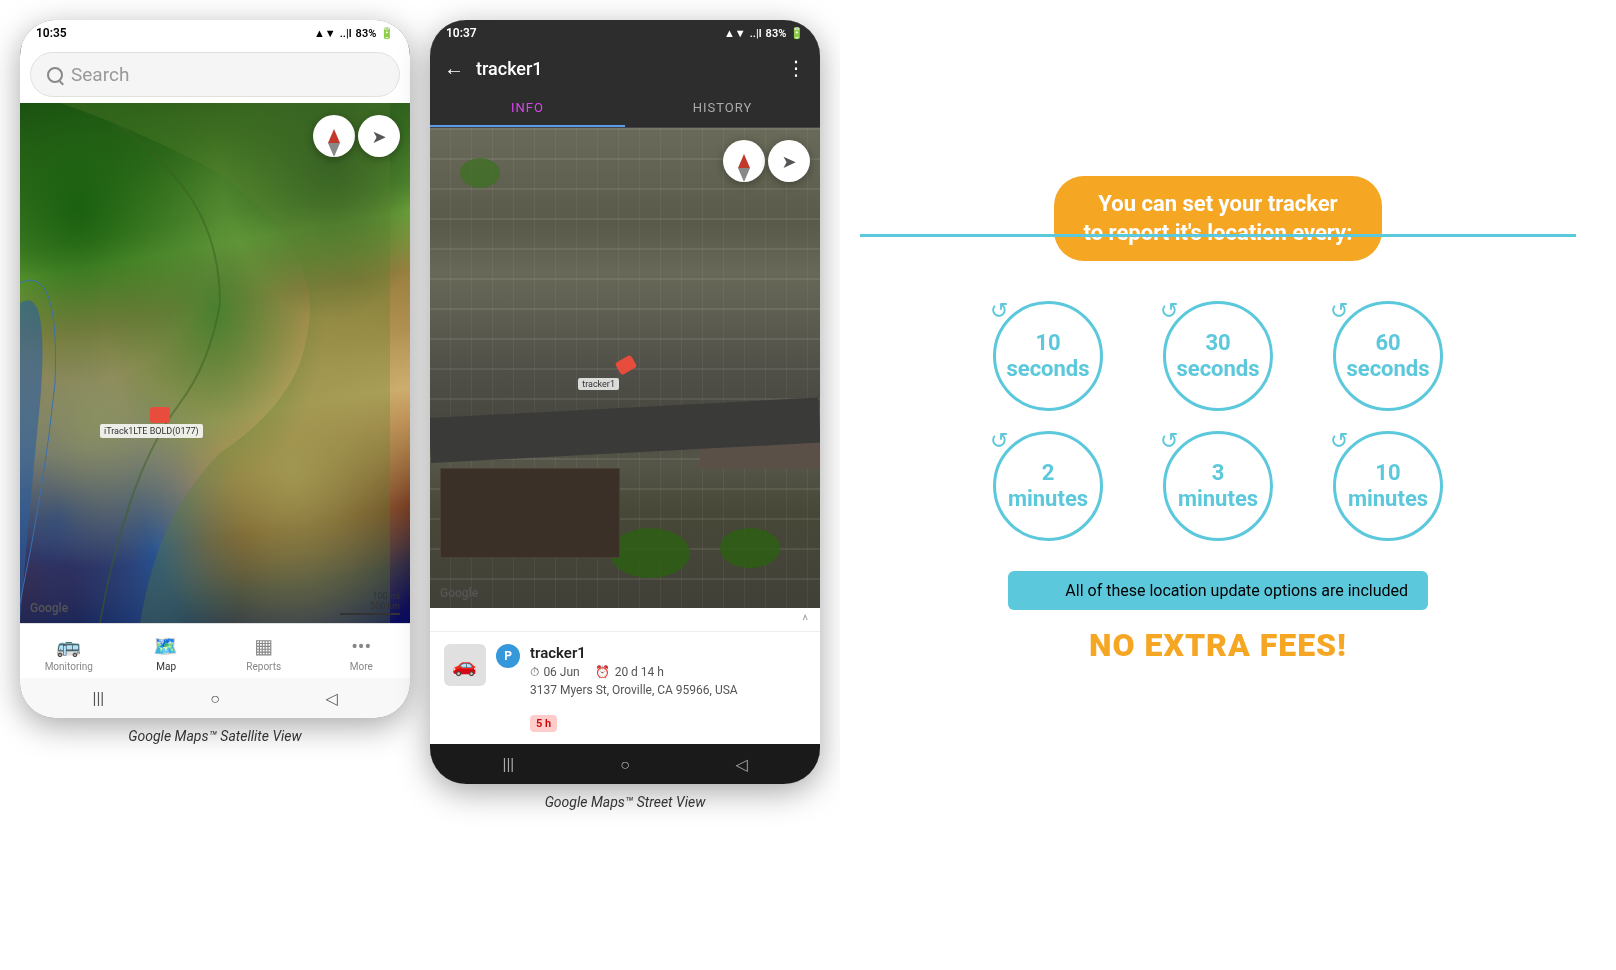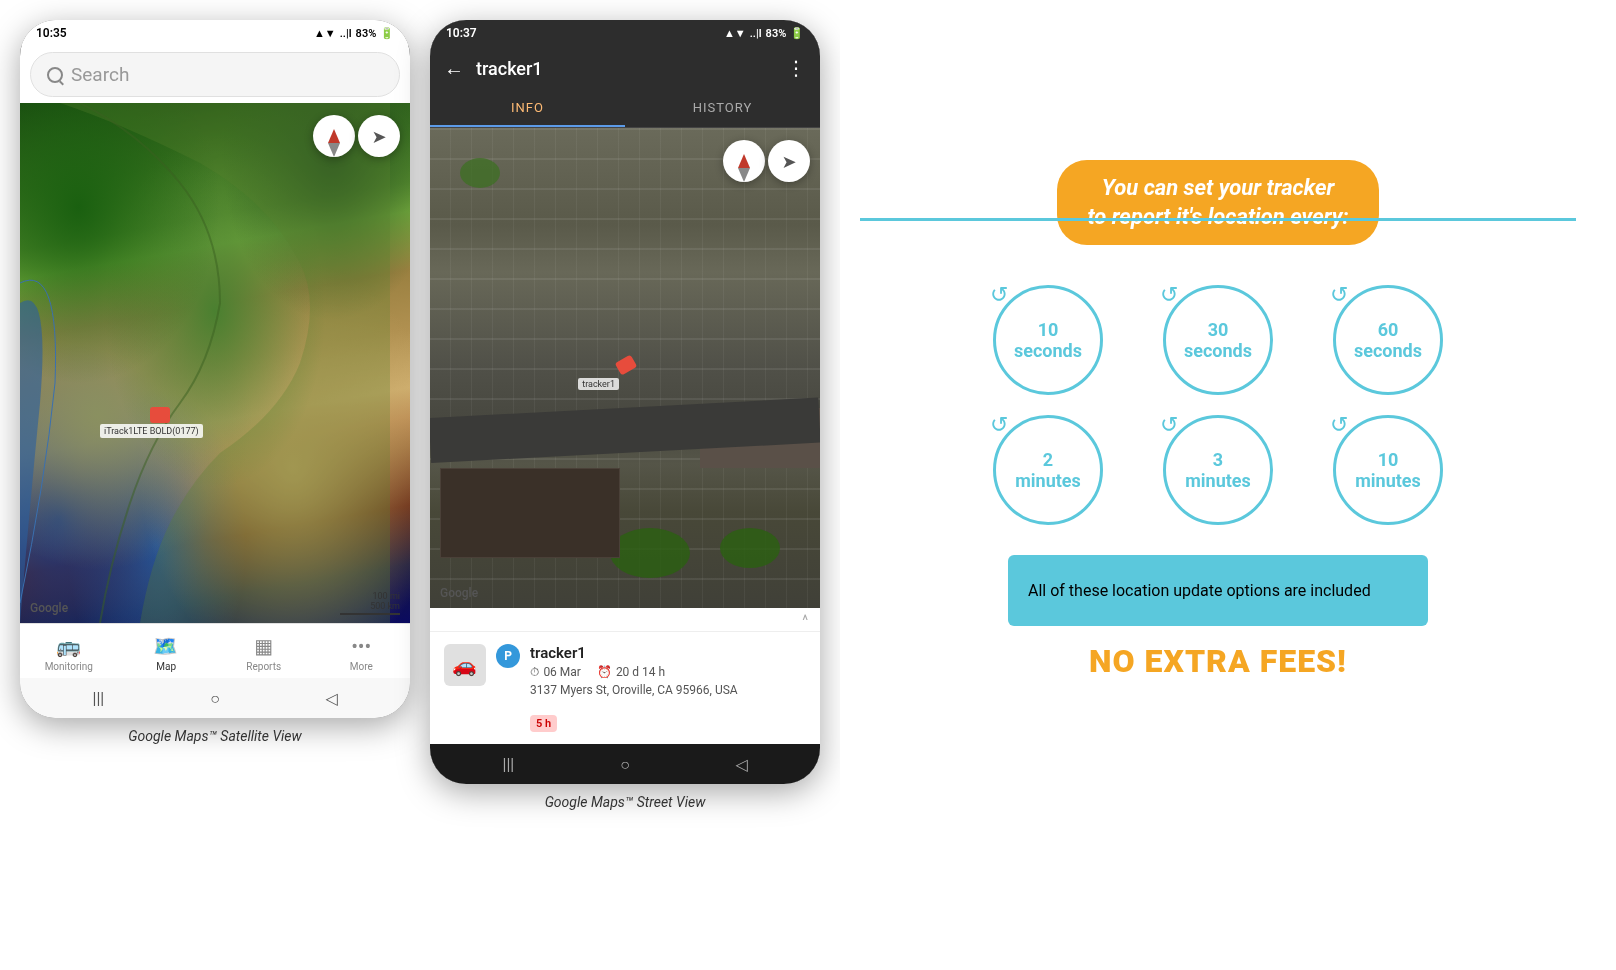--- a/index.html
+++ b/index.html
@@ -295,21 +295,21 @@
     .tracker-tab {
       flex: 1;
       text-align: center;
       padding: 10px;
       font-size: 13px;
       letter-spacing: 1px;
       color: #aaa;
       cursor: pointer;
     }
     .tracker-tab.active {
-      color: #fdba74;
+      color: #d946ef;
       border-bottom: 2px solid #5c9be8;
     }
 
     
     .satellite-map-2 {
       width: 100%;
       height: 480px;
       background:
         radial-gradient(ellipse at 50% 50%, #5a5a5a 0%, #4a4a4a 30%, #3a3a3a 60%, #2a2a2a 100%);
       position: relative;
@@ -497,21 +497,20 @@
       min-height: 800px;
     }
 
     .info-banner {
       background: #f5a623;
       border-radius: 30px;
       padding: 14px 30px;
       text-align: center;
       margin-bottom: 30px;
       max-width: 420px;
-      font-style: italic;
     }
     .info-banner-text {
       font-size: 22px;
       font-weight: 700;
       color: #fff;
       line-height: 1.3;
     }
 
     .circles-grid {
       display: grid;
@@ -535,39 +534,39 @@
       border-radius: 50%;
       display: flex;
       align-items: center;
       justify-content: center;
       position: relative;
       background: #fff;
     }
 
     .time-circle-text {
       text-align: center;
-      font-size: 18px;
+      font-size: 22px;
       font-weight: 700;
       color: #5bc8dc;
       line-height: 1.2;
     }
 
     .time-circle-arrow {
       position: absolute;
       top: -6px;
       left: -6px;
       font-size: 22px;
       color: #5bc8dc;
     }
 
     .no-fees-banner {
       background: #5bc8dc;
       border-radius: 6px;
-      padding: 26px 20px;
-      text-align: left;
+      padding: 10px 20px;
+      text-align: right;
       margin-bottom: 16px;
       max-width: 420px;
       width: 100%;
     }
 
     .no-extra-fees {
       font-size: 32px;
       font-weight: 900;
       color: #f5a623;
       text-align: center;
@@ -726,21 +725,21 @@
 
         <div class="tracker-info-panel">
           <div class="tracker-info-row">
             <div class="tracker-thumb">🚗</div>
             <div class="tracker-p-badge">P</div>
             <div class="tracker-meta">
               <div class="tracker-name-text">tracker1</div>
               <div class="tracker-dates">
                 <div class="tracker-date-item">
                   <span>⏱</span>
-                  <span>06 Mar</span>
+                  <span>06 Jun</span>
                 </div>
                 <div class="tracker-date-item">
                   <span>⏰</span>
                   <span>20 d 14 h</span>
                 </div>
               </div>
               <div class="tracker-address">3137 Myers St, Oroville, CA 95966, USA</div>
               <div class="time-badge">5 h</div>
             </div>
           </div>

